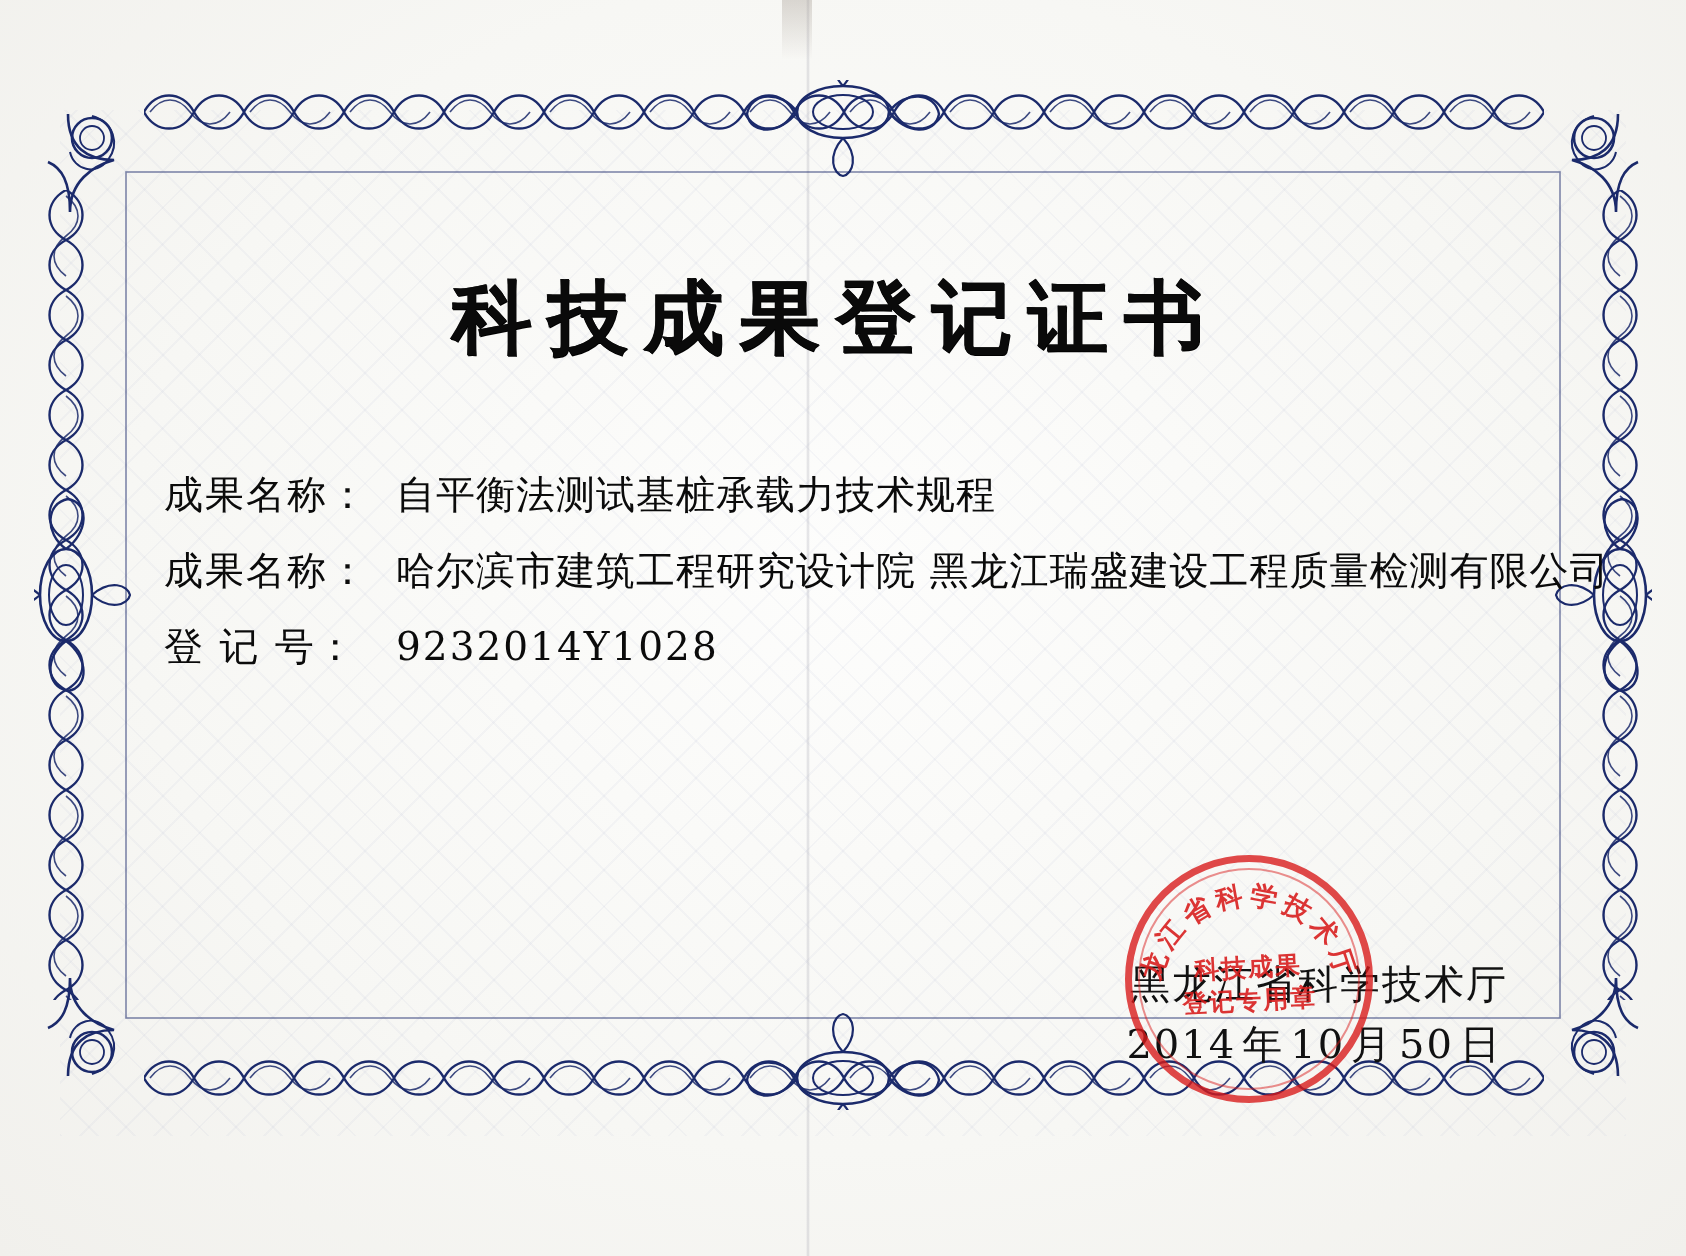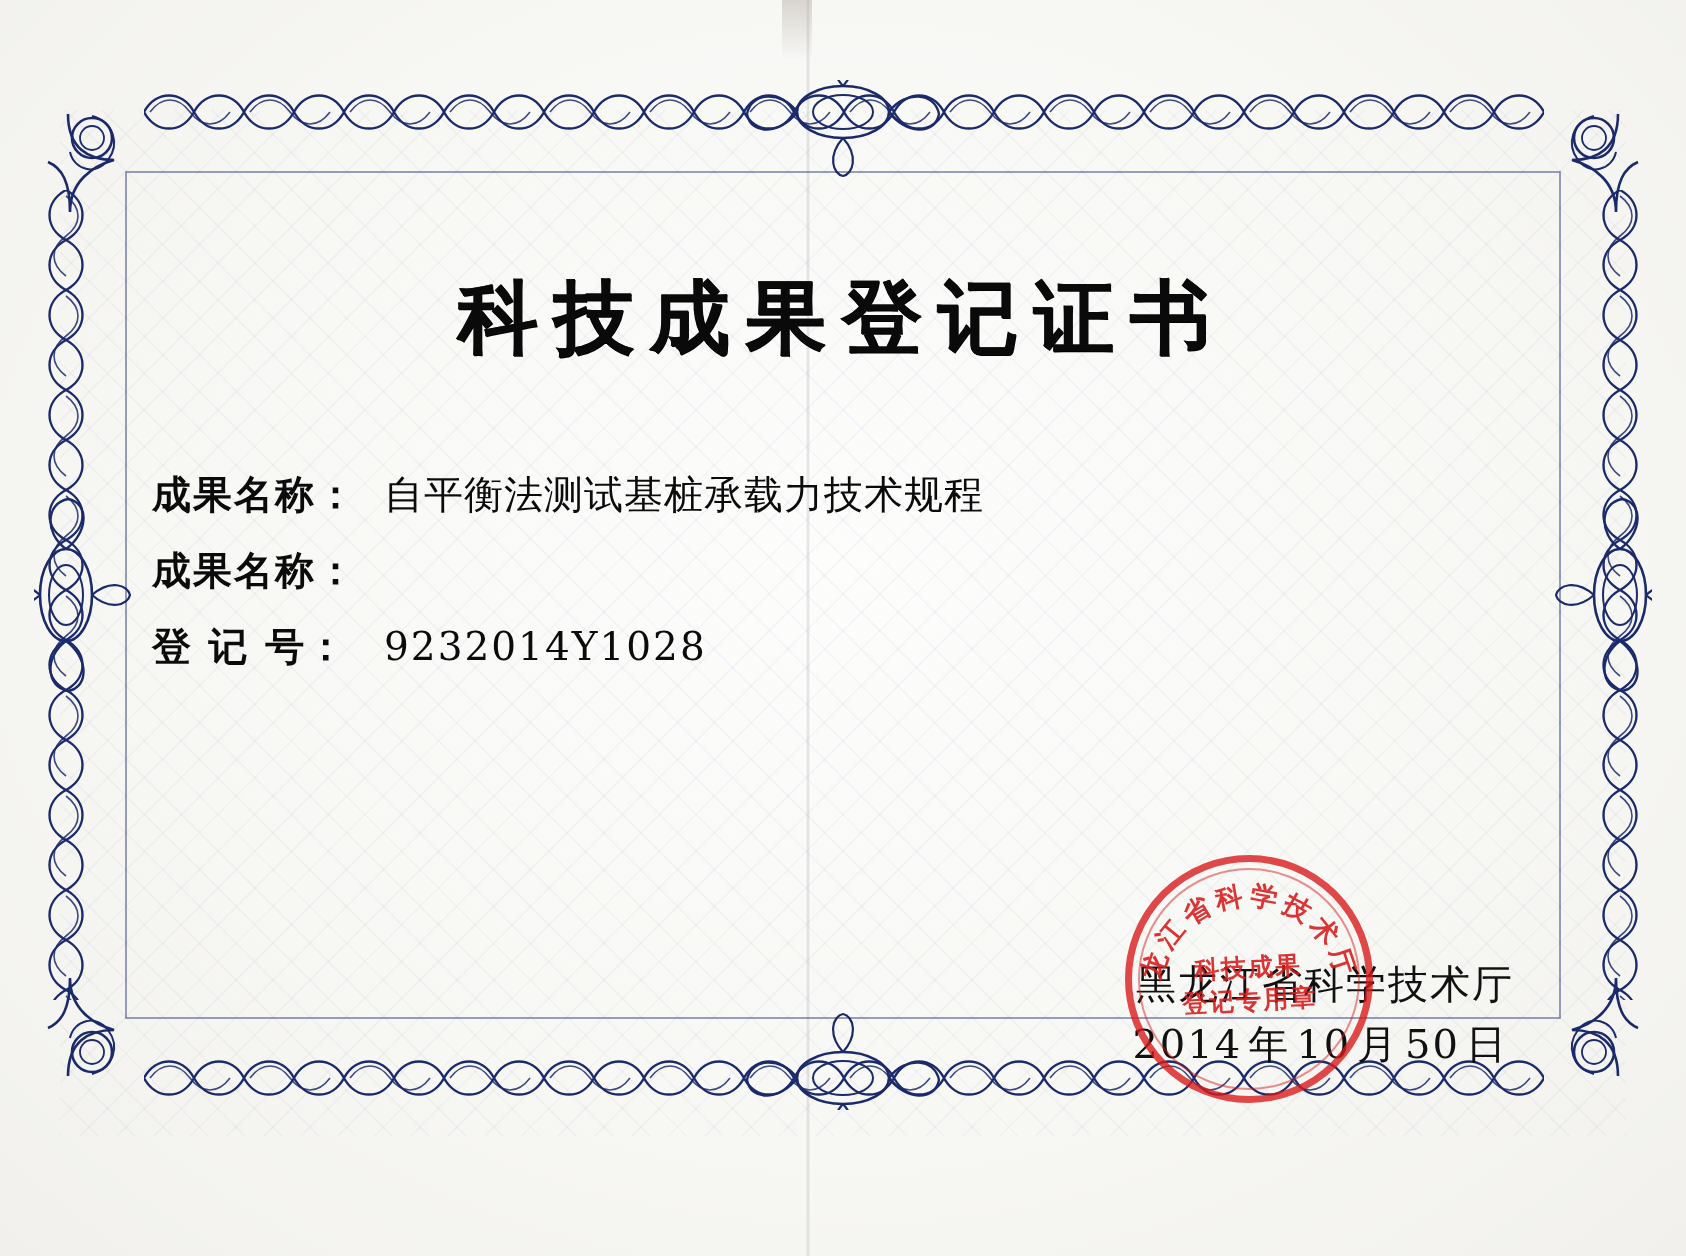--- a/index.html
+++ b/index.html
@@ -61,21 +61,21 @@
     left: 34px;
     top: 80px;
     width: 1618px;
     height: 1030px;
   }
   .border-frame svg { display: block; }
 
   
   .content {
     position: absolute;
-    left: 152px;
+    left: 146px;
     top: 150px;
     width: 1380px;
     height: 900px;
   }
 
   .cert-title {
     margin-top: 115px;
     text-align: center;
     font-family: "DejaVu Sans", "Liberation Sans", sans-serif;
     font-weight: 700;
@@ -102,25 +102,26 @@
     color: #111;
     letter-spacing: 1px;
   }
   .field-row {
     display: flex;
     align-items: baseline;
     white-space: nowrap;
   }
   .field-label {
     font-family: "DejaVu Sans", "Liberation Sans", sans-serif;
-    font-weight: 700;
+    font-weight: 400;
     color: #0b0b0b;
     letter-spacing: 2px;
     min-width: 232px;
     display: inline-block;
+    margin-left: 18px;
   }
   .field-value {
     font-family: "DejaVu Sans", "Liberation Sans", sans-serif;
     font-weight: 400;
     color: #0b0b0b;
     letter-spacing: 1px;
   }
   .field-value.mono-num {
     font-family: "DejaVu Serif", "Liberation Serif", serif;
     letter-spacing: 2px;
@@ -298,20 +299,21 @@
 
     <div class="fields">
 
       <div class="field-row">
         <span class="field-label">成果名称：</span>
         <span class="field-value">自平衡法测试基桩承载力技术规程</span>
       </div>
 
       <div class="field-row">
         <span class="field-label">成果名称：</span>
+        <span class="field-value">哈尔滨市建筑工程研究设计院  黑龙江瑞盛建设工程质量检测有限公司</span>
       </div>
 
       <div class="field-row">
         <span class="field-label">登 记 号：</span>
         <span class="field-value mono-num">9232014Y1028</span>
       </div>
 
     </div>
 
     <div class="signature">

